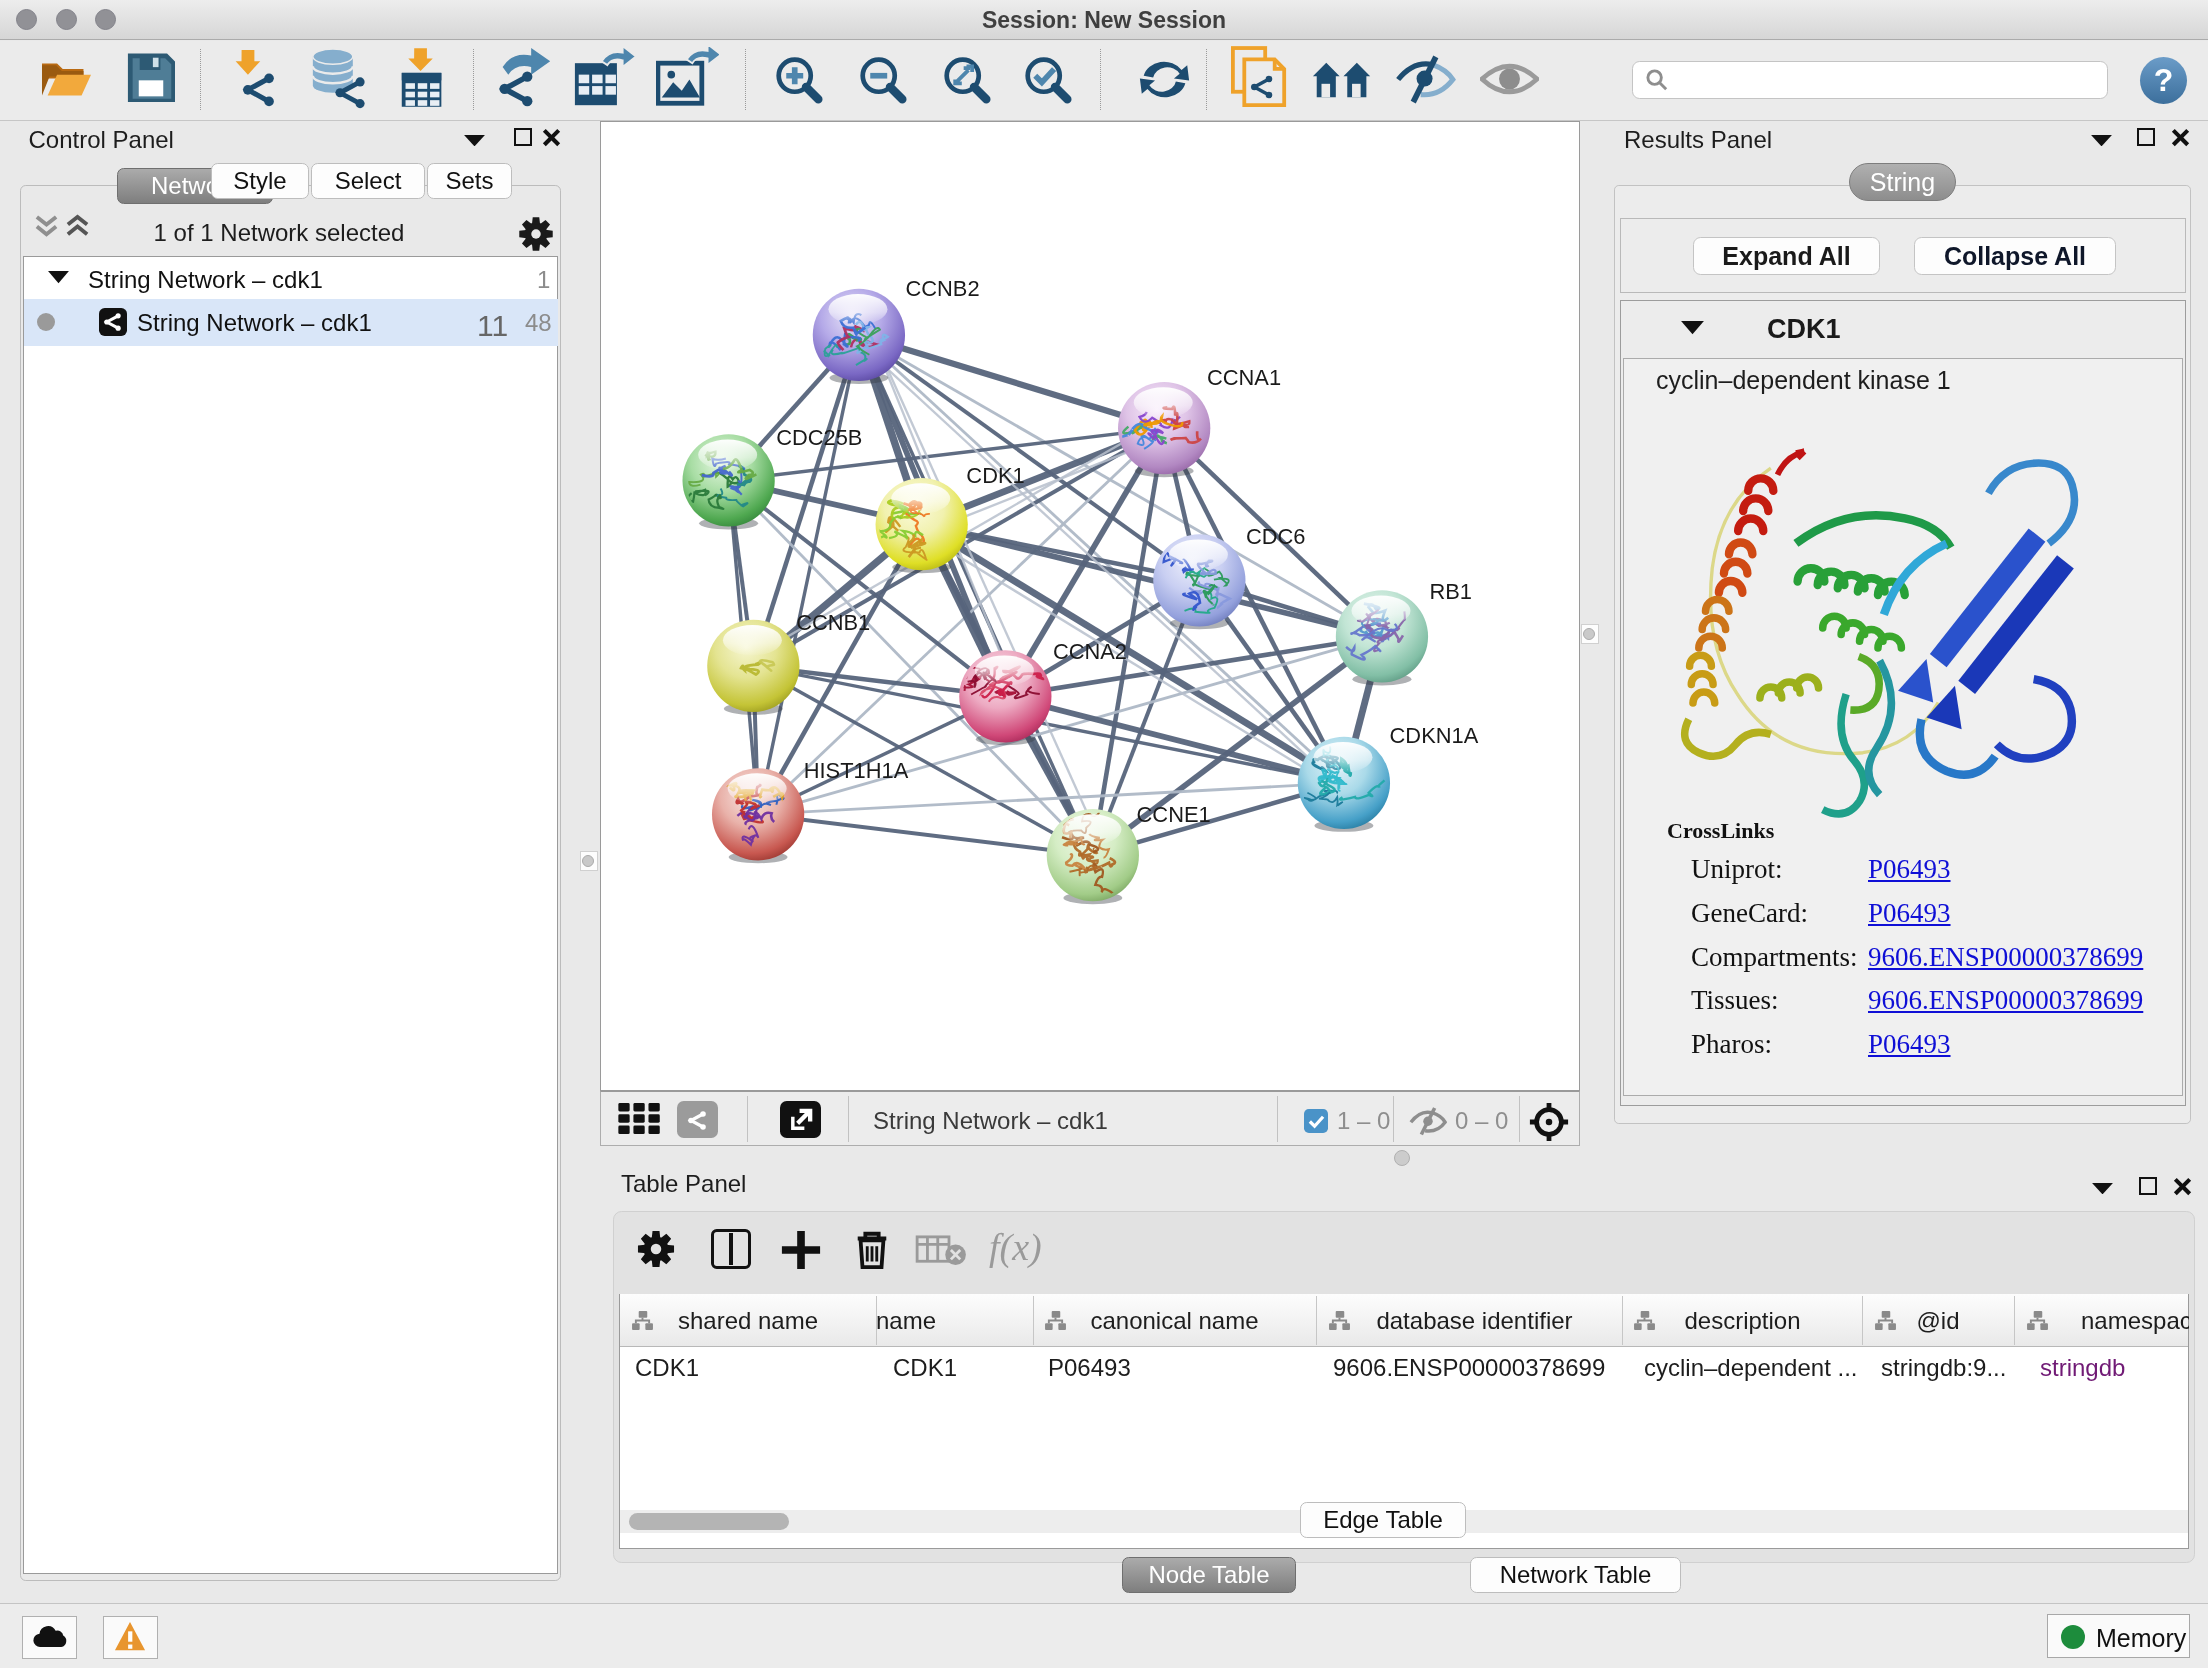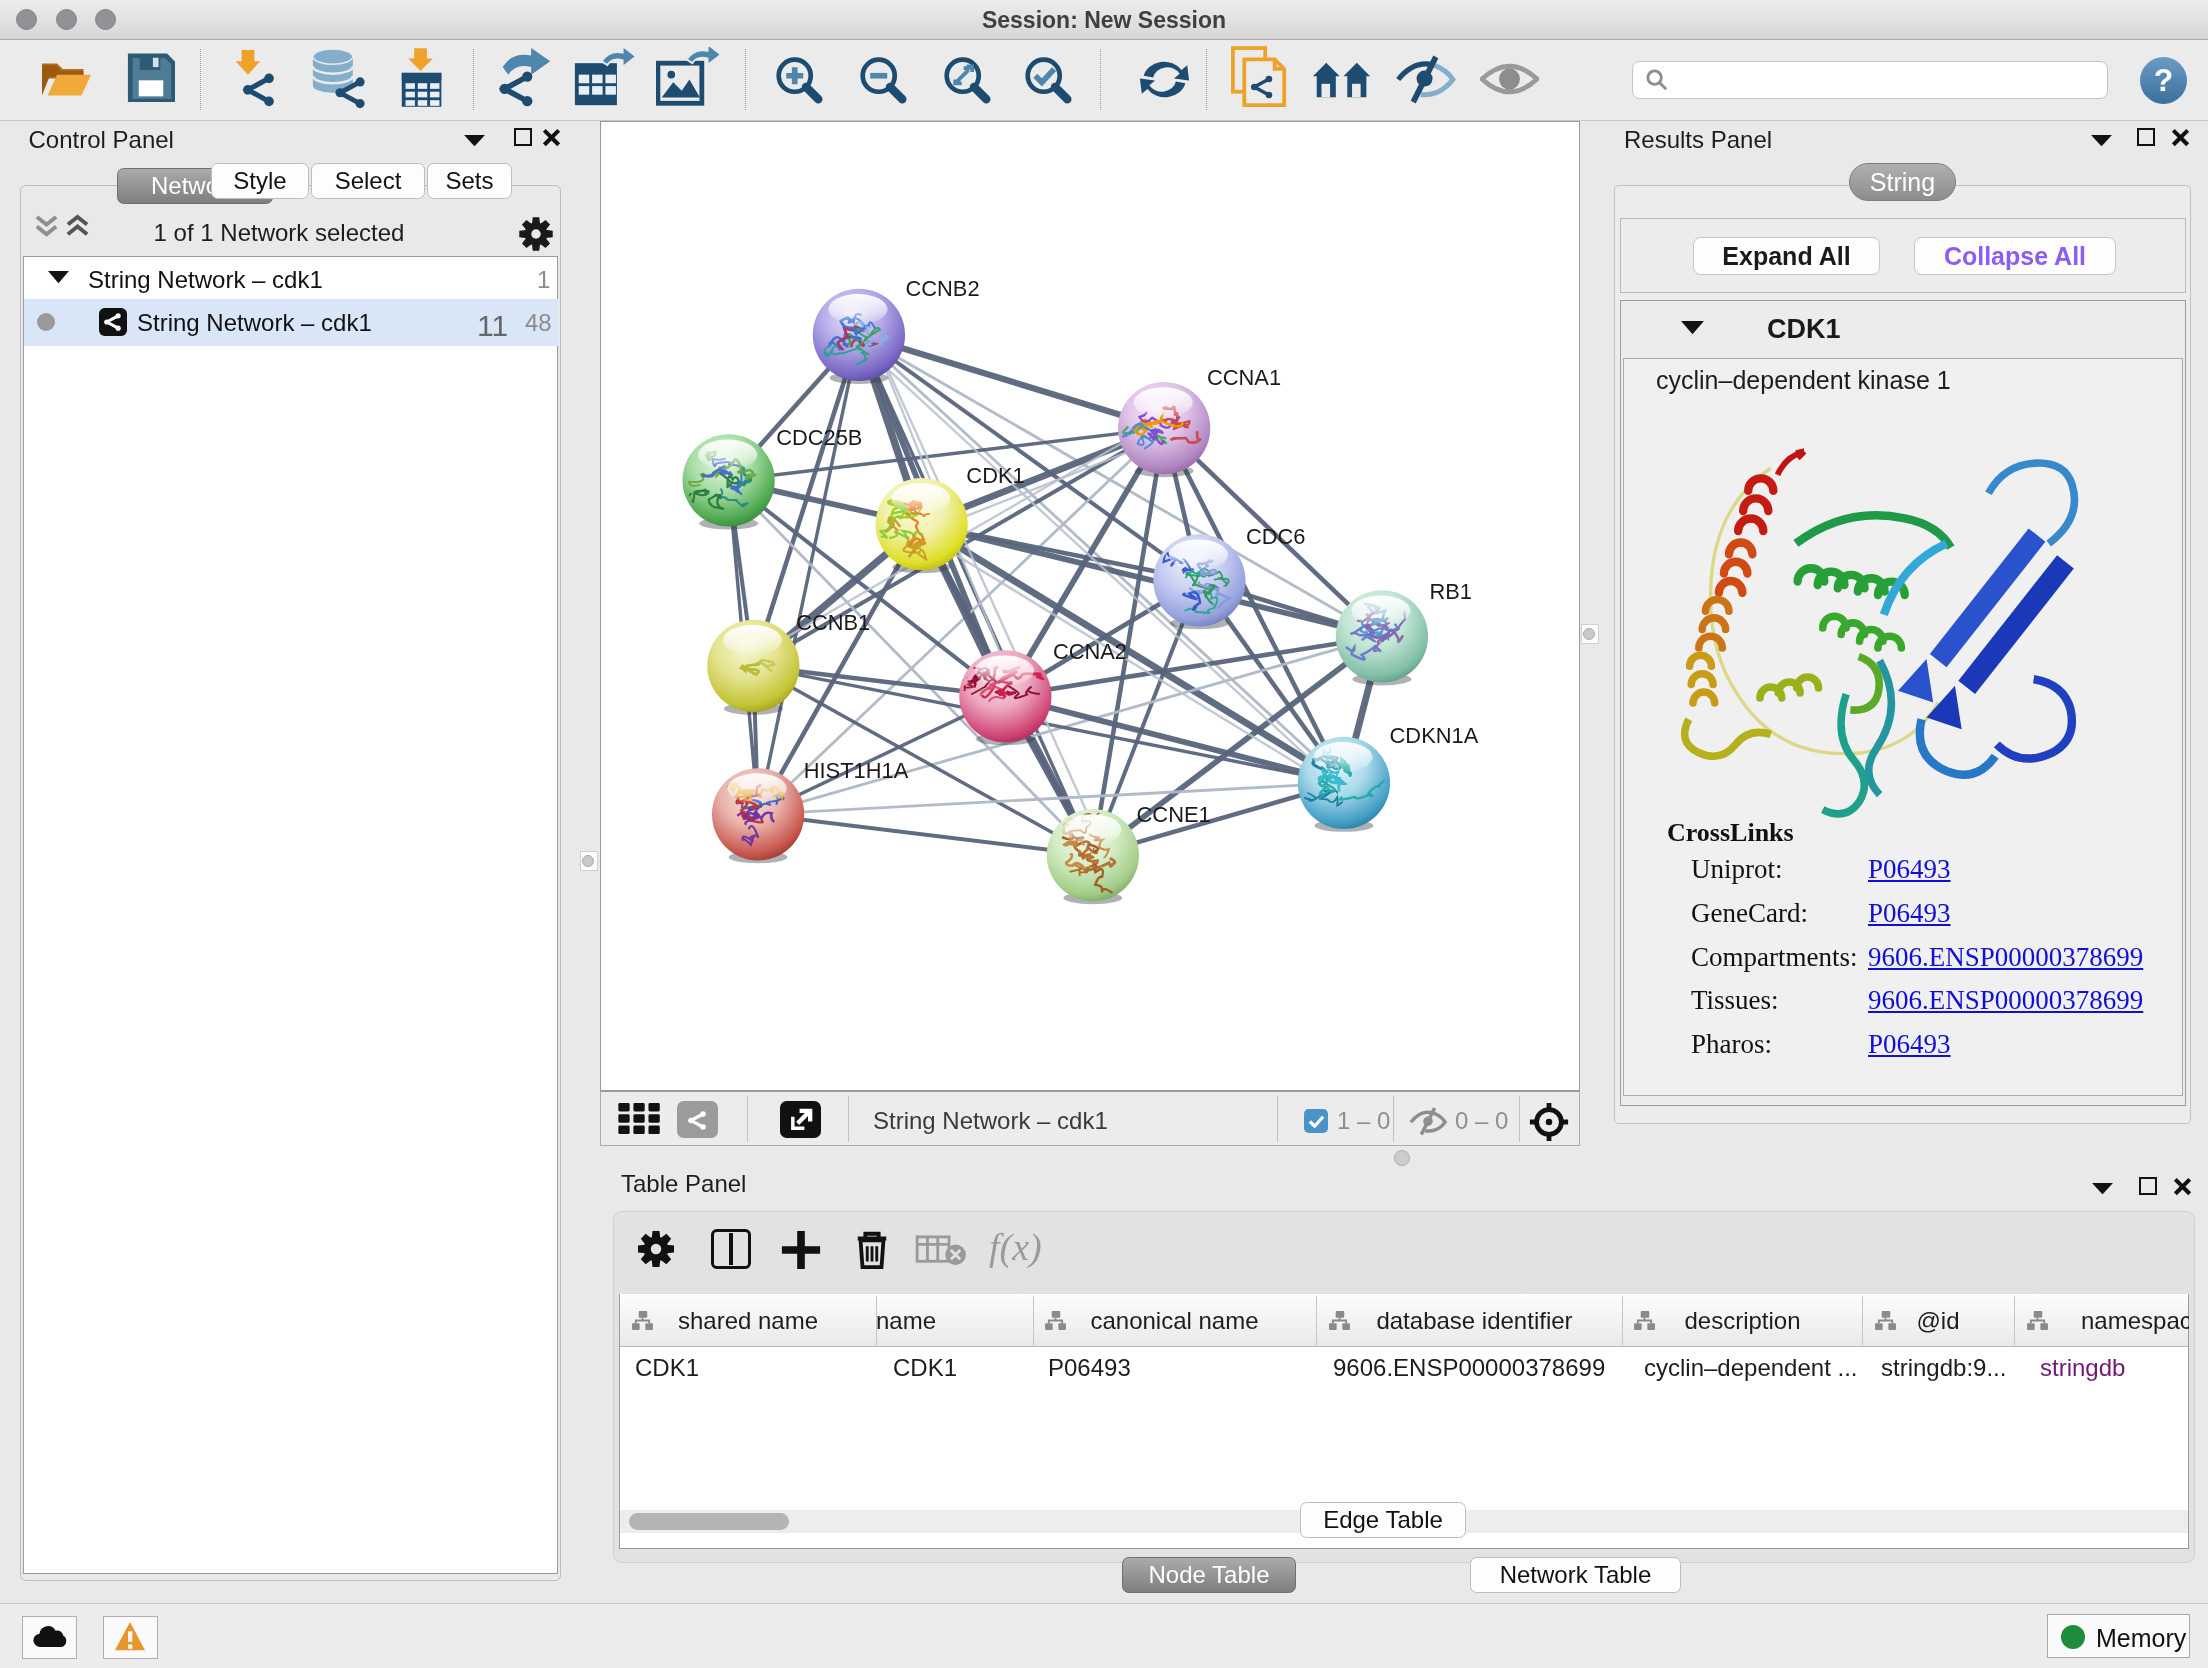--- a/index.html
+++ b/index.html
@@ -591,21 +591,21 @@
     <path d="M0 0 h22 l-11 12 z" fill="#111"></path>
   </svg>
 <div class="abs" style="left:2137px;top:128px;width:18px;height:18px;border:2.9px solid #111;"></div>
 <svg class="abs" style="left:2169px;top:126px;" width="23" height="23" viewBox="0 0 24 24">
     <path d="M3 6 L6 3 L12 9 L18 3 L21 6 L15 12 L21 18 L18 21 L12 15 L6 21 L3 18 L9 12 z" fill="#111"></path>
   </svg>
 <div class="abs" style="left:1614px;top:185px;width:577px;height:939px;background:#ececec;border:1px solid #c2c2c2;border-radius:4.8px;"></div>
 <div class="abs" style="left:1849px;top:163px;width:107px;height:38px;border-radius:19px;background:linear-gradient(#b0b0b0,#8d8d8d);border:1px solid #7d7d7d;color:#fff;font-size:25px;text-align:center;line-height:36px;">String</div>
 <div class="abs" style="left:1620px;top:218px;width:566px;height:75px;background:#ececec;border:1px solid #b9b9b9;"></div>
 <div class="abs" style="left:1693px;top:237px;width:187px;height:38px;background:#fdfdfd;border:1px solid #c4c4c4;border-radius:7.6px;font-size:25px;font-weight:bold;color:#1a1a1a;text-align:center;line-height:36px;">Expand All</div>
-<div class="abs" style="left:1914px;top:237px;width:202px;height:38px;background:#fdfdfd;border:1px solid #c4c4c4;border-radius:7.6px;font-size:25px;font-weight:bold;color:#8b5cf6;text-align:center;line-height:36px;">Collapse All</div>
+<div class="abs" style="left:1914px;top:237px;width:202px;height:38px;background:#fdfdfd;border:1px solid #c4c4c4;border-radius:7.6px;font-size:25px;font-weight:bold;color:#0f172a;text-align:center;line-height:36px;">Collapse All</div>
 <div class="abs" style="left:1620px;top:300px;width:566px;height:806px;background:#ececec;border:1px solid #9c9c9c;"></div>
 <svg class="abs" style="left:1681px;top:321px;" width="23" height="14.3" viewBox="0 0 24 15">
     <path d="M0 0 h24 l-12 14 z" fill="#111"></path>
   </svg>
 <div class="abs" style="left:1767px;top:314px;font-size:27px;font-weight:bold;color:#1a1a1a;">CDK1</div>
 <div class="abs" style="left:1623px;top:358px;width:560px;height:738px;background:#f0f0f0;border:1px solid #ababab;"></div>
 <div class="abs" style="left:1656px;top:366px;font-size:25px;color:#1d1d1d;">cyclin–dependent kinase 1</div>
 <svg class="abs" style="left:1670px;top:443px;" width="436" height="375" viewBox="0 0 520 448">
     <path d="M120 30 q-60 40 -70 120 q-10 90 30 150 q50 80 150 70 q60 -8 90 -60" fill="none" stroke="#c8c020" stroke-width="4" opacity="0.5"></path>
     <path d="M128 38 q10 -22 32 -28 l-10 2 m10 -2 l-8 8" fill="none" stroke="#c01414" stroke-width="7"></path>
@@ -640,21 +640,21 @@
     <path d="M250 260 q30 55 -4 105 q-20 30 4 55" fill="none" stroke="#2596a0" stroke-width="9"></path>
     <path d="M330 120 q-55 25 -75 85" fill="none" stroke="#30a8d8" stroke-width="10"></path>
     <path d="M300 330 q-10 45 30 62 q36 14 58 -18" fill="none" stroke="#2878c8" stroke-width="10"></path>
     <path d="M448 118 L330 268 L310 252 L428 102 z" fill="#2a52cc"></path>
     <path d="M306 258 l-34 38 l42 14 z" fill="#2a52cc"></path>
     <path d="M482 150 L364 300 L344 284 L462 134 z" fill="#1a38b8"></path>
     <path d="M340 290 l-34 38 l42 14 z" fill="#1a38b8"></path>
     <path d="M452 120 q40 -30 28 -70 q-8 -26 -40 -26 q-40 0 -60 36" fill="none" stroke="#3888cc" stroke-width="9"></path>
     <path d="M390 360 q28 28 66 10 q30 -16 22 -52 q-8 -30 -44 -36" fill="none" stroke="#2040c0" stroke-width="10"></path>
   </svg>
-<div class="abs serif" style="left:1667px;top:818px;font-size:26px;font-weight:bold;color:#111;">CrossLinks</div>
+<div class="abs serif" style="left:1667px;top:818px;font-size:22px;font-weight:bold;color:#111;">CrossLinks</div>
 <div class="abs serif" style="left:1691px;top:854px;font-size:27px;color:#111;">Uniprot:</div>
 <div class="abs serif link" style="left:1868px;top:854px;font-size:27px;">P06493</div>
 <div class="abs serif" style="left:1691px;top:898px;font-size:27px;color:#111;">GeneCard:</div>
 <div class="abs serif link" style="left:1868px;top:898px;font-size:27px;">P06493</div>
 <div class="abs serif" style="left:1691px;top:942px;font-size:27px;color:#111;">Compartments:</div>
 <div class="abs serif link" style="left:1868px;top:942px;font-size:27px;">9606.ENSP00000378699</div>
 <div class="abs serif" style="left:1691px;top:985px;font-size:27px;color:#111;">Tissues:</div>
 <div class="abs serif link" style="left:1868px;top:985px;font-size:27px;">9606.ENSP00000378699</div>
 <div class="abs serif" style="left:1691px;top:1029px;font-size:27px;color:#111;">Pharos:</div>
 <div class="abs serif link" style="left:1868px;top:1029px;font-size:27px;">P06493</div>

